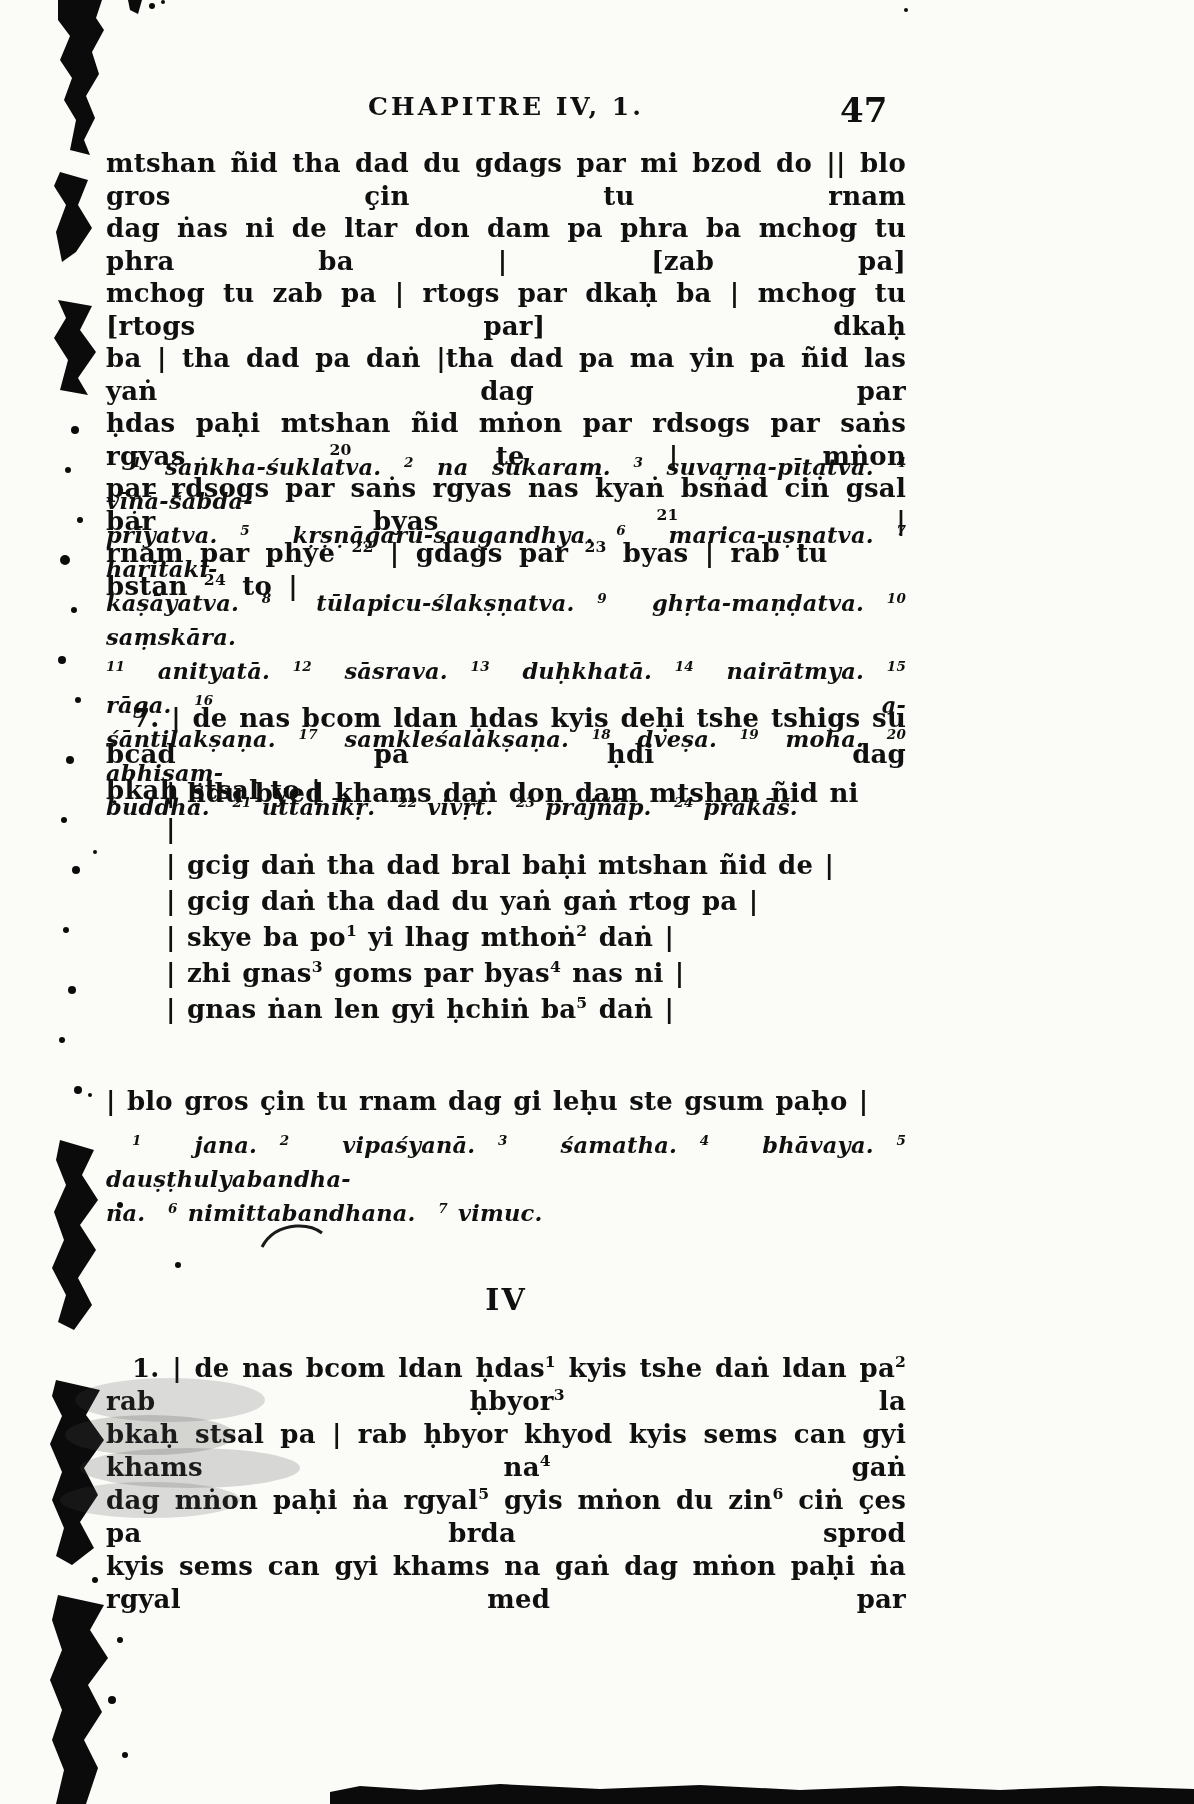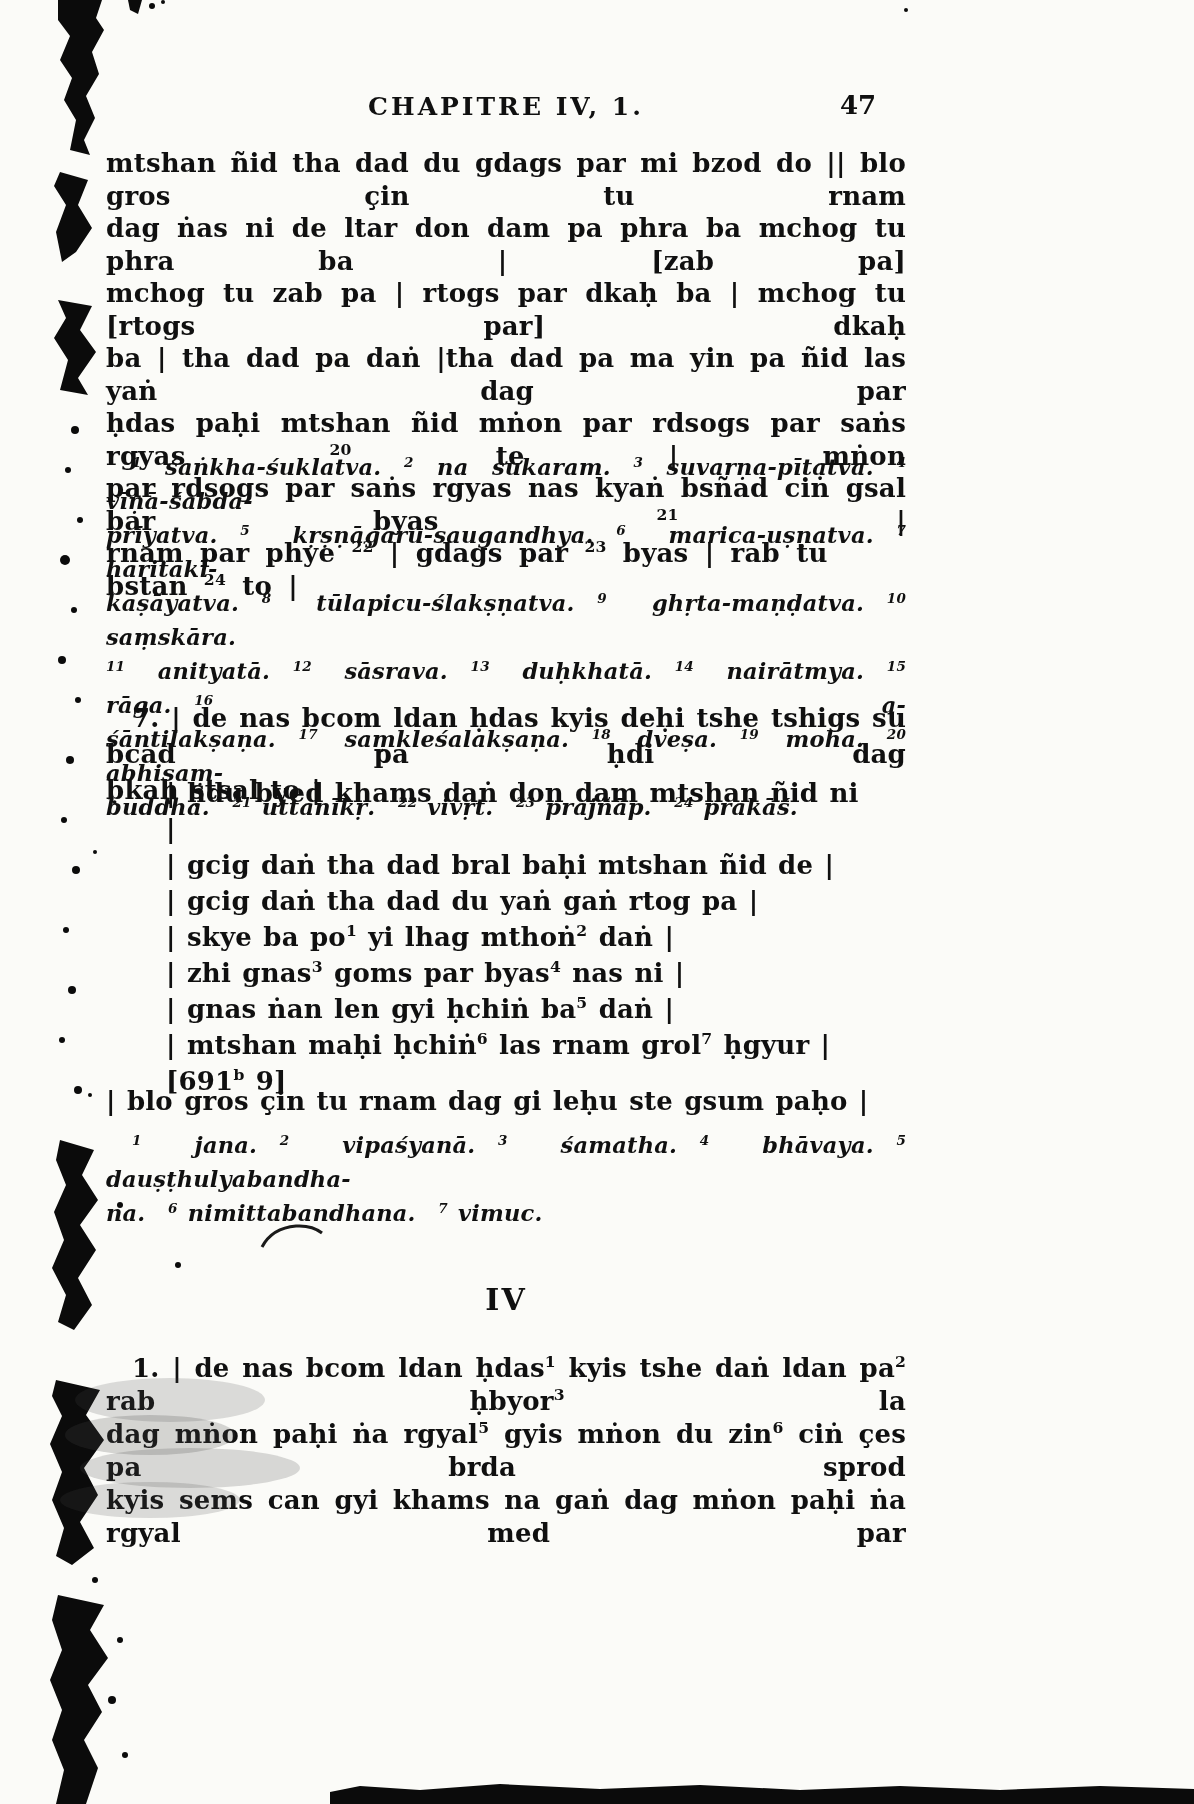--- a/index.html
+++ b/index.html
@@ -20,21 +20,21 @@
   .sp7 { word-spacing:7px; }
   .indent { text-indent:26px; }
   .fn {
     font-size:22.5px; line-height:34px; font-style:italic; font-weight:bold;
     letter-spacing:0.2px; word-spacing:2px;
   }
   sup { font-size:60%; vertical-align:super; line-height:0; font-style:normal; }
   .fn sup { font-style:italic; }
   .title-row { position:absolute; top:92px; left:106px; width:800px; text-align:center;
     font-size:25px; font-weight:bold; letter-spacing:3px; }
-  .pagenum { position:absolute; top:90px; left:840px; font-size:26px; font-weight:bold; }
+  .pagenum { position:absolute; top:90px; left:840px; font-size:34px; font-weight:bold; }
   .verse-block { left:166px; width:700px; }
   .sec-head { position:absolute; top:1282px; left:106px; width:800px; text-align:center;
     font-size:30px; font-weight:bold; letter-spacing:2px; }
   .artifacts { position:absolute; top:0; left:0; width:1194px; height:1804px;
     pointer-events:none; }
 </style>
 </head>
 <body>
 
 <div>
@@ -66,36 +66,36 @@
     <div class="bl" style="line-height:36px">ḅkaḥ stsal to |</div>
   </div>
 
   <div class="block verse-block" style="top:775px">
     <div class="bl" style="line-height:36px">| ḥdu byed khams daṅ don dam mtshan ñid ni |</div>
     <div class="bl" style="line-height:36px">| gcig daṅ tha dad bral baḥi mtshan ñid de |</div>
     <div class="bl" style="line-height:36px">| gcig daṅ tha dad du yaṅ gaṅ rtog pa |</div>
     <div class="bl" style="line-height:36px">| skye ba po<sup>1</sup> yi lhag mthoṅ<sup>2</sup> daṅ |</div>
     <div class="bl" style="line-height:36px">| zhi gnas<sup>3</sup> goms par byas<sup>4</sup> nas ni |</div>
     <div class="bl" style="line-height:36px">| gnas ṅan len gyi ḥchiṅ ba<sup>5</sup> daṅ |</div>
-    <div class="bl" style="line-height:36px">| mtshan maḥi ḥchiṅ<sup>6</sup> las rnam grol<sup>7</sup> ḥgyur | [691<sup>b</sup> 9]</div>
   </div>
 
   <div class="block" style="top:1085px">
     <div class="bl">| blo gros çin tu rnam dag gi leḥu ste gsum paḥo |</div>
   </div>
 
   <div class="block" style="top:1128px">
     <div class="fn just indent"><sup>1</sup> jana. <sup>2</sup> vipaśyanā. <sup>3</sup> śamatha. <sup>4</sup> bhāvaya. <sup>5</sup> dauṣṭhulyabandha-</div>
     <div class="fn">na. <sup>6</sup> nimittabandhana. <sup>7</sup> vimuc.</div>
   </div>
 
   <div class="sec-head">IV</div>
 
   <div class="block" style="top:1352px">
     <div class="bl just indent" style="line-height:33px">1. | de nas bcom ldan ḥdas<sup>1</sup> kyis tshe daṅ ldan pa<sup>2</sup> rab ḥbyor<sup>3</sup> la</div>
+    <div class="bl just" style="line-height:33px">bkaḥ stsal pa | rab ḥbyor khyod kyis sems can gyi khams na<sup>4</sup> gaṅ</div>
     <div class="bl just" style="line-height:33px">dag mṅon paḥi ṅa rgyal<sup>5</sup> gyis mṅon du zin<sup>6</sup> ciṅ çes pa brda sprod</div>
     <div class="bl just" style="line-height:33px">kyis sems can gyi khams na gaṅ dag mṅon paḥi ṅa rgyal med par</div>
   </div>
 
   <svg class="artifacts" viewBox="0 0 1194 1804">
     <g fill="#0b0b0b">
       <path d="M58,0 L102,0 L96,18 L104,30 L92,52 L99,74 L86,96 L95,118 L84,140 L90,155 L70,150 L76,120 L64,100 L72,78 L60,60 L70,36 L58,20 Z"></path>
       <path d="M128,0 L142,0 L138,14 L130,10 Z"></path>
       <circle cx="152" cy="6" r="3"></circle>
         <circle cx="163" cy="2" r="2"></circle>

